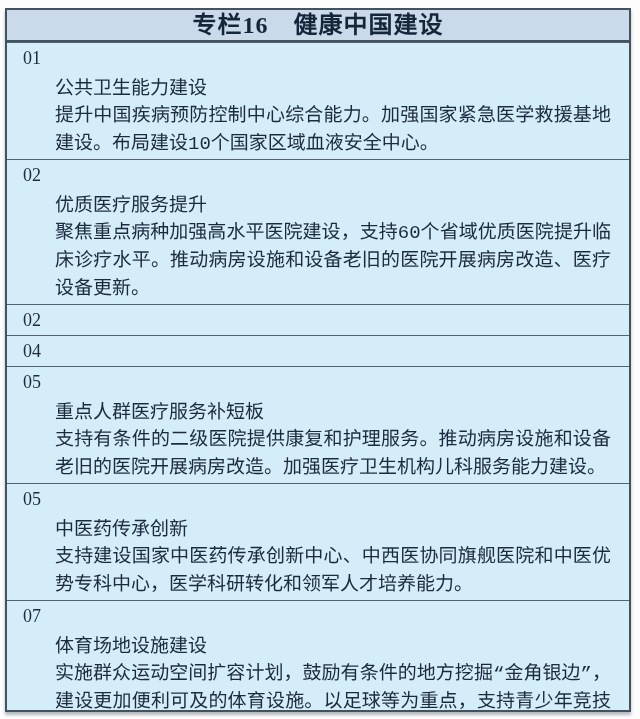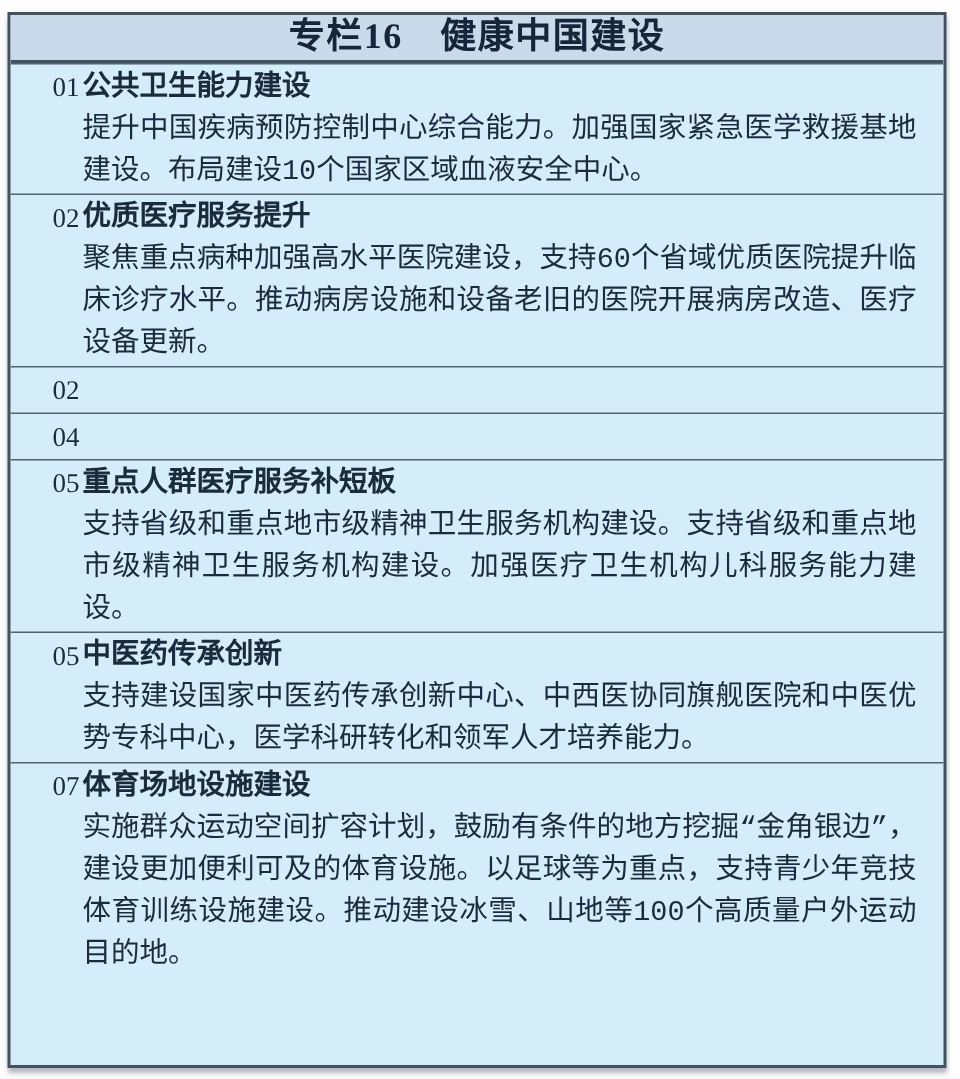--- a/index.html
+++ b/index.html
@@ -48,29 +48,30 @@
   }
   .section:first-of-type {
     border-top: none;
   }
   .section:last-of-type {
     padding-bottom: 6px;
   }
   .section .num {
     flex: 0 0 48px;
     box-sizing: border-box;
-    padding-left: 28px;
+    padding-left: 16px;
     font-size: 18px;
   }
   .section .content {
     flex: 1 1 auto;
     padding-right: 18px;
   }
   .section .heading {
-    font-weight: bold;
+    font-weight: normal;
+    margin-top: 30px;
   }
   .section .body-text {
     text-align: justify;
     text-justify: inter-character;
     font-family: Liberation Mono, monospace;
   }
 </style>
 </head>
 <body>
 
@@ -100,21 +101,21 @@
     </div>
 
     <div class="section">
       <div class="num">04</div>
     </div>
 
     <div class="section">
       <div class="num">05</div>
       <div class="content">
         <div class="heading">重点人群医疗服务补短板</div>
-        <div class="body-text">支持省级和重点地市级精神卫生服务机构建设。支持省级和重点地市级精神卫生服务机构建设。加强医疗卫生机构儿科服务能力建设。</div>
+        <div class="body-text">支持有条件的二级医院提供康复和护理服务。推动病房设施和设备老旧的医院开展病房改造。加强医疗卫生机构儿科服务能力建设。</div>
       </div>
     </div>
 
     <div class="section">
       <div class="num">05</div>
       <div class="content">
         <div class="heading">中医药传承创新</div>
         <div class="body-text">支持建设国家中医药传承创新中心、中西医协同旗舰医院和中医优势专科中心，医学科研转化和领军人才培养能力。</div>
       </div>
     </div>

